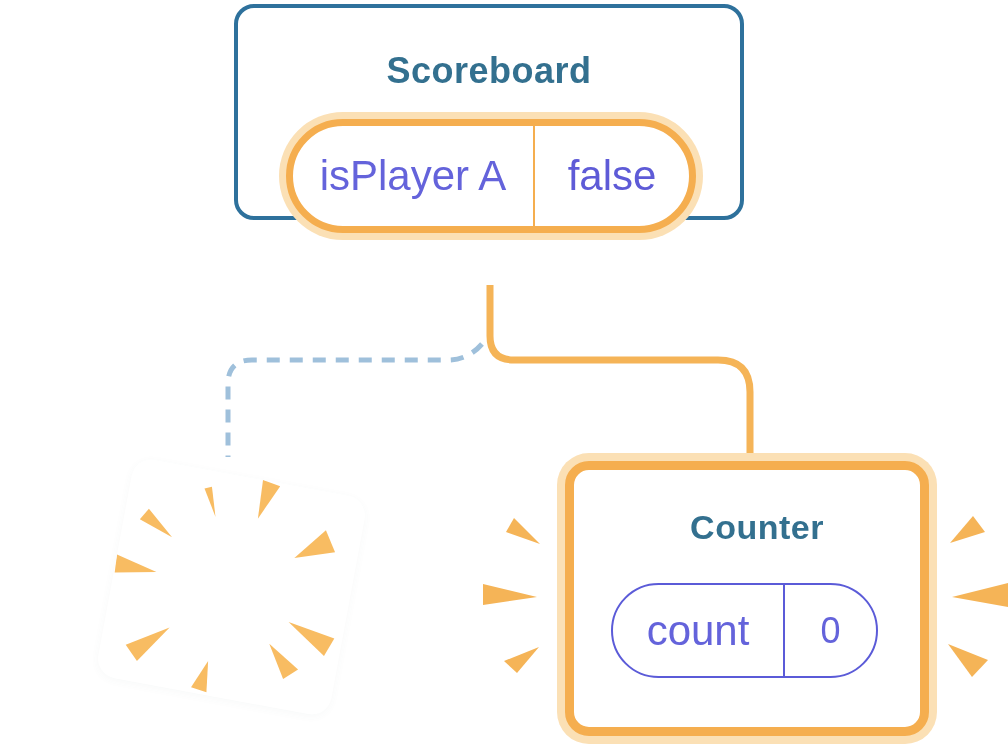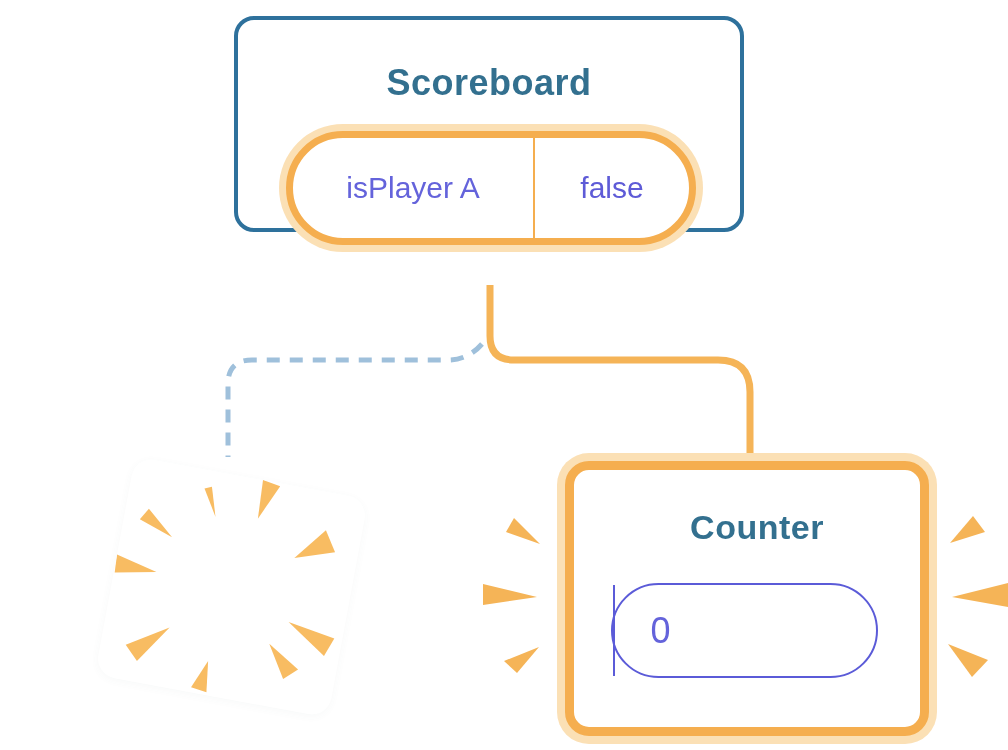--- a/index.html
+++ b/index.html
@@ -4,38 +4,38 @@
 <style>
   html,body{margin:0;padding:0;background:#fff;}
   #canvas{
     position:relative;width:1008px;height:750px;background:#FFFFFF;
     overflow:hidden;font-family:"Liberation Sans",sans-serif;
   }
   .card{position:absolute;background:#fff;box-sizing:border-box;}
   
   #scoreboard-card{
     left:234px;top:4px;width:510px;height:216px;
-    border:4px solid #2E719C;border-radius:20px;margin-top:12px;
+    border:4px solid #2E719C;border-radius:20px;
   }
   .card-title{
     text-align:center;font-size:36px;font-weight:600;color:#33708F;
     letter-spacing:0.5px;
   }
   #scoreboard-card .card-title{margin-top:42px;}
   .state-pill{
     position:absolute;box-sizing:border-box;display:flex;background:#fff;
   }
   #scoreboard-pill{
     left:48px;top:111px;width:410px;height:114px;
     border:7px solid #F5AE4F;border-radius:60px;
     box-shadow:0 0 0 7px #FBE0B5;
   }
   .pill-cell{
     display:flex;align-items:center;justify-content:center;
-    font-size:30px;color:#6463DB;
+    font-size:42px;color:#6463DB;
   }
   #scoreboard-pill .pill-label{flex:1;}
   #scoreboard-pill .pill-value{
     width:154px;border-left:2px solid #F5AE4F;font-weight:400;color:#5E5BD7;
   }
   
   #counter-card{
     left:565px;top:461px;width:364px;height:275px;
     border:9px solid #F5AE4F;border-radius:24px;
     box-shadow:0 0 0 8px #FBE0B5;
@@ -109,17 +109,18 @@
     <div class="card-title">Scoreboard</div>
     <div class="state-pill" id="scoreboard-pill">
       <div class="pill-cell pill-label">isPlayer A</div>
       <div class="pill-cell pill-value">false</div>
     </div>
   </div>
 
   <div class="card" id="counter-card">
     <div class="card-title">Counter</div>
     <div class="state-pill" id="counter-pill">
+      <div class="pill-cell pill-label">count</div>
       <div class="pill-cell pill-value">0</div>
     </div>
   </div>
 
 </div>
 
 </body></html>

